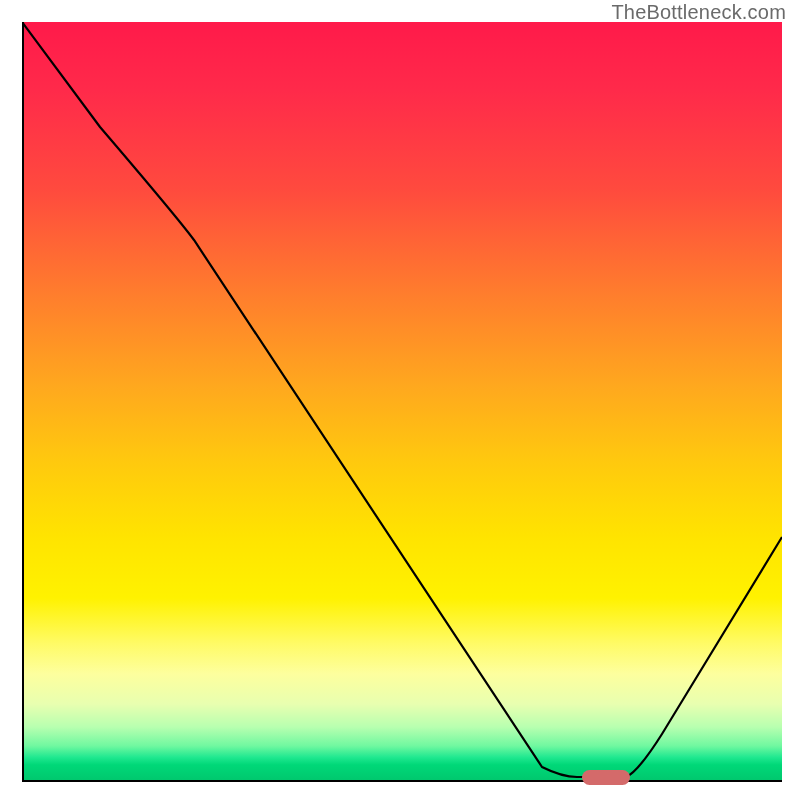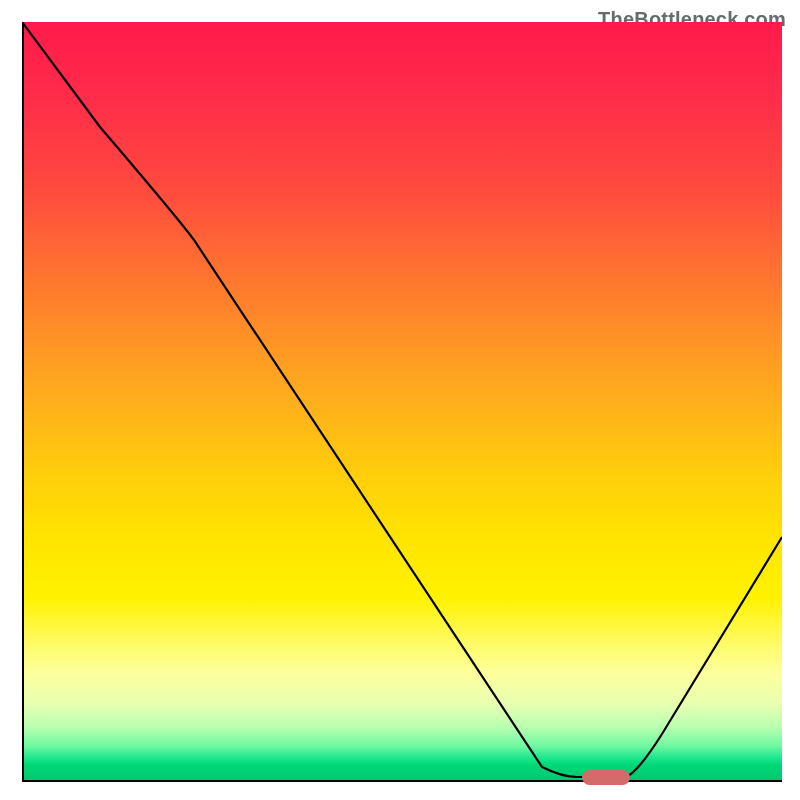--- a/index.html
+++ b/index.html
@@ -37,24 +37,24 @@
       #70f8a0 95.5%,
       #20e890 97%,
       #00d878 98%,
       #00c86e 100%
     );
     border-left: 2px solid #000;
     border-bottom: 2px solid #000;
   }
   .watermark {
     position: absolute;
-    top: 8px;
+    top: 1px;
     right: 14px;
     font-size: 20px;
-    font-weight: bold;
+    font-weight: normal;
     color: #6a6a6a;
     letter-spacing: 0.2px;
     margin-left: 11px;
   }
   .curve {
     position: absolute;
     left: 22px;
     top: 22px;
     width: 760px;
     height: 760px;

